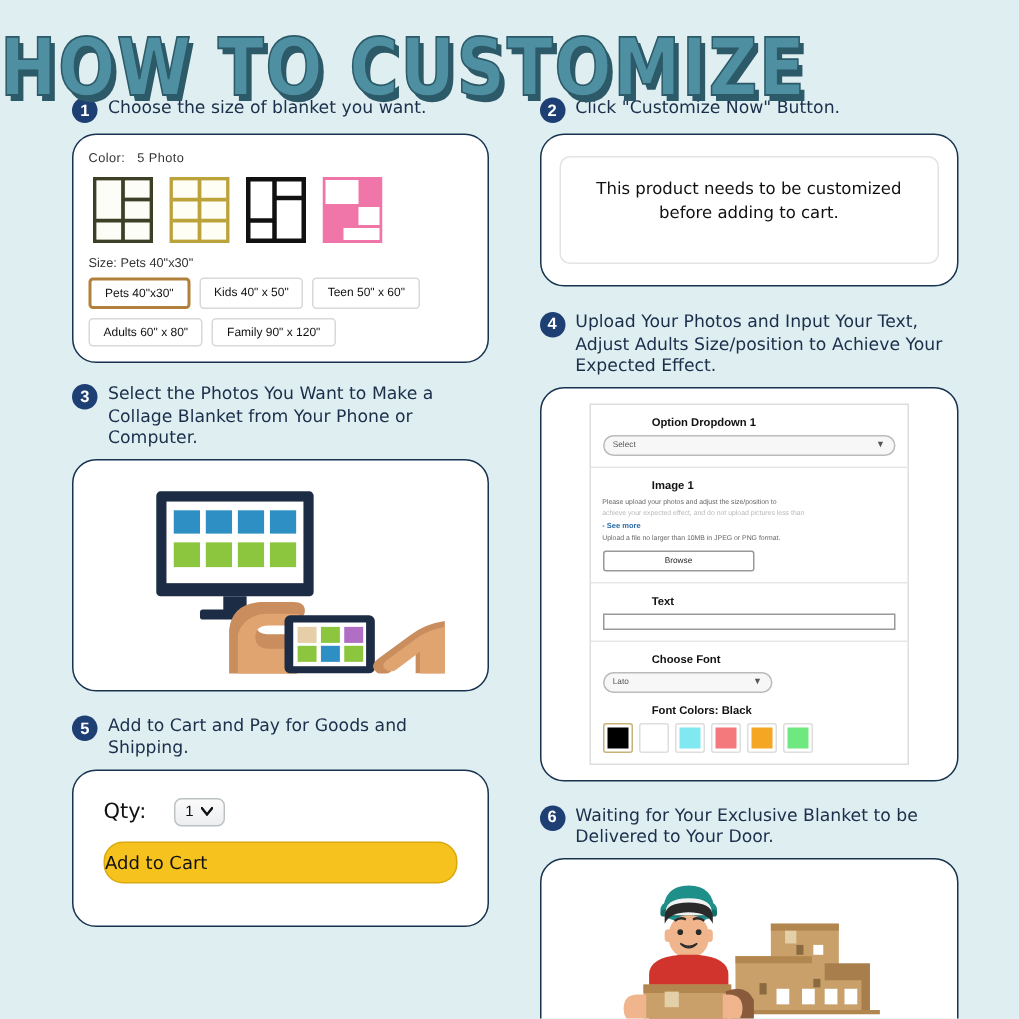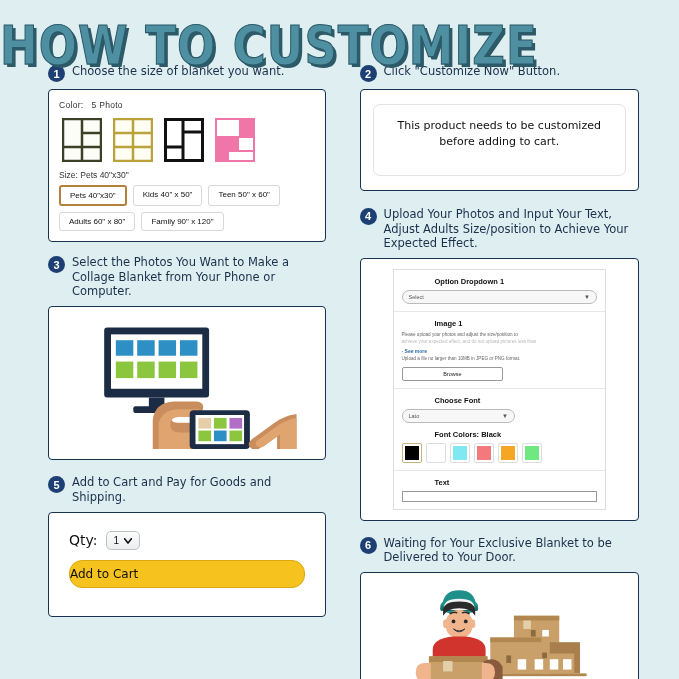--- a/index.html
+++ b/index.html
@@ -49,21 +49,21 @@
     margin-top: 1px;
   }
   .step-text {
     font-size: 11.5px; color: #1b2f4b; line-height: 1.28;
     font-family: "DejaVu Sans", sans-serif;
   }
 
   .panel {
     background: #fff;
     border: 1.5px solid #17334f;
-    border-radius: 4px;
+    border-radius: 16px;
     padding: 10px;
   }
 
   
   .s1-label { font-size: 8.5px; color: #333; margin-bottom: 5px; letter-spacing: .3px; }
   .thumbs { display: flex; gap: 9px; margin-bottom: 9px; }
   .thumb { width: 42px; height: 46px; padding: 3px; display: block; }
   .thumb svg { display: block; }
   .s1-size-label { font-size: 8.5px; color: #333; margin-bottom: 5px; }
   .chips { display: flex; flex-wrap: wrap; gap: 6px; }
@@ -121,21 +121,21 @@
     padding: 2px; background: #fff;
   }
   .sw.sel { border: 1.5px solid #c8b27a; }
   .sw i { display: block; width: 100%; height: 100%; }
   .textfield {
     border: 1px solid #999; background: #fff; height: 11px; margin-top: 3px;
   }
 
   
   .s5-panel { padding: 18px 20px 20px; }
-  .qty-row { display: flex; align-items: center; gap: 8px; margin-bottom: 10px; }
+  .qty-row { display: flex; align-items: center; gap: 18px; margin-bottom: 10px; }
   .qty-lbl { font-size: 14px; color: #111; font-family: "DejaVu Sans", sans-serif; }
   .qty-box {
     border: 1px solid #bcc2c4; border-radius: 5px;
     background: linear-gradient(#fbfbfb,#eceef0);
     font-size: 10px; color: #111; padding: 3px 7px;
     display: flex; align-items: center; gap: 5px;
   }
   .btn-cart {
     background: #f5c21e; border: 1px solid #d9a90f; border-radius: 13px;
     font-size: 12px; color: #111; padding: 6px 0;
@@ -321,20 +321,25 @@
         <div class="sec">
           <div class="sec-h">Image 1</div>
           <div class="tiny">Please upload your photos and adjust the size/position to</div>
           <div class="tiny blur">achieve your expected effect, and do not upload pictures less than</div>
           <div class="lnk">- See more</div>
           <div class="tiny">Upload a file no larger than 10MB in JPEG or PNG format.</div>
           <div class="browse">Browse</div>
         </div>
 
         <div class="sec">
+          <div class="sec-h">Text</div>
+          <div class="textfield"></div>
+        </div>
+
+        <div class="sec">
           <div class="sec-h">Choose Font</div>
           <div class="sel-box narrow">
             <span>Lato</span>
             <span class="caret">▼</span>
           </div>
 
           <div class="sec-h" style="margin-top:7px">Font Colors: Black</div>
           <div class="swatches">
             <span class="sw sel">
                 <i style="background:#000000"></i>
@@ -348,25 +353,20 @@
             <span class="sw">
                 <i style="background:#f4797c"></i>
               </span>
             <span class="sw">
                 <i style="background:#f5a623"></i>
               </span>
             <span class="sw">
                 <i style="background:#6ee87f"></i>
               </span>
           </div>
-        </div>
-
-        <div class="sec">
-          <div class="sec-h">Text</div>
-          <div class="textfield"></div>
         </div>
       </div>
     </div>
 
     <div class="step-head mt-s6">
       <span class="step-num">6</span>
       <span class="step-text">Waiting for Your Exclusive Blanket to be Delivered to Your Door.</span>
     </div>
 
     <div class="panel s6-panel">

